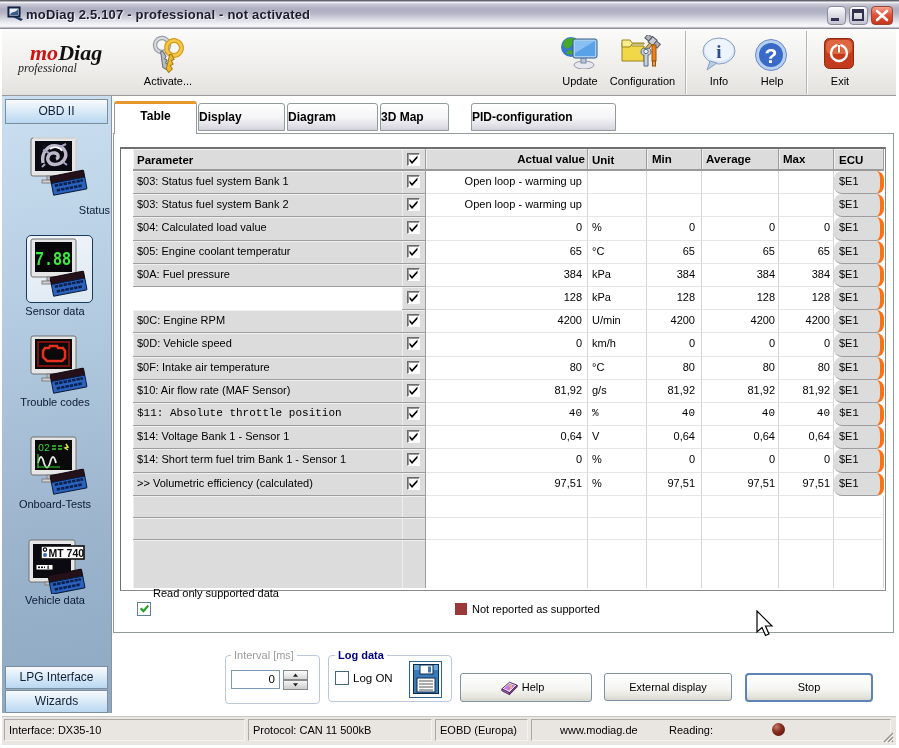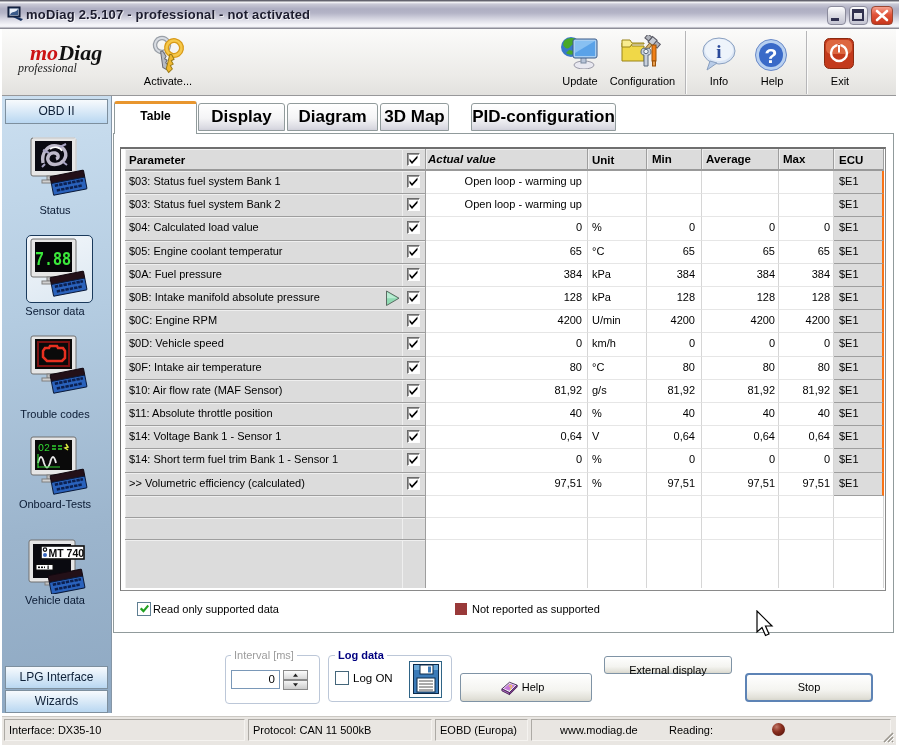--- a/index.html
+++ b/index.html
@@ -19,33 +19,33 @@
 
 #logo{left:30px;top:40px;font-size:22px;font-weight:bold;font-family:"Liberation Serif",serif;font-style:italic;color:#111;}
 #logo .mo{color:#cc1414;}
 #logoprof{left:18px;top:61px;font-size:12px;font-style:italic;font-family:"Liberation Serif",serif;color:#222;}
 
 #sidebar{left:2px;top:96px;width:110px;height:617px;background:linear-gradient(172deg,#cbdff0 0%,#b4cce1 35%,#9cb5cd 70%,#8ea8c2 100%);border-right:1px solid #8696a6;box-sizing:border-box;}
 .sbtn{left:5px;width:103px;height:25px;border:1px solid #7d8f9e;background:linear-gradient(#f7fafd,#dcebf8 45%,#b9d7f1);box-sizing:border-box;text-align:center;font-size:12px;color:#0f2138;line-height:23px;}
 .slabel{width:110px;text-align:center;font-size:11px;color:#0a1a33;}
 
 #mainbg{left:113px;top:96px;width:783px;height:617px;background:#ffffff;}
-.tab{top:103px;height:28px;border:1px solid #919b9c;border-radius:3px 3px 0 0;background:linear-gradient(#ffffff,#f4f4f6 55%,#dadae2 92%,#d0d0da);box-sizing:border-box;text-align:center;font-size:17px;font-weight:bold;color:#000;line-height:26px;z-index:3;}
+.tab{top:103px;height:28px;border:1px solid #919b9c;border-radius:3px 3px 0 0;background:linear-gradient(#ffffff,#f4f4f6 55%,#dadae2 92%,#d0d0da);box-sizing:border-box;text-align:left;font-size:12px;font-weight:bold;color:#000;line-height:26px;z-index:3;}
 #tabactive{left:114px;top:101px;width:83px;height:33px;background:#ffffff;border:1px solid #919b9c;border-bottom:none;border-top:3px solid #e8962e;border-radius:3px 3px 0 0;box-sizing:border-box;z-index:5;text-align:center;font-size:12px;font-weight:bold;line-height:24px;}
 #tabpanel{left:113px;top:133px;width:781px;height:500px;background:#fff;border:1px solid #919b9c;box-sizing:border-box;z-index:2;}
 
 #grid{left:120px;top:147px;width:766px;height:444px;z-index:4;}
 .z4{z-index:4;}
 #gridinner{left:0;top:0;width:766px;height:444px;border-top:2px solid #6f6f6f;border-left:1px solid #6f6f6f;border-right:1px solid #8a8a8a;border-bottom:1px solid #8a8a8a;box-sizing:border-box;background:#fff;}
 .grow{position:absolute;left:1px;width:763px;height:23.2px;}
 .gc{position:absolute;top:0;height:100%;box-sizing:border-box;font-size:11px;color:#000;white-space:nowrap;overflow:hidden;}
 .fx{background:#dcdcdc;border-right:1px solid #9e9e9e;border-bottom:1px solid #9e9e9e;box-shadow:inset 1px 1px 0 #efefef;}
 .wh{background:#fff;border-right:1px solid #d6d6d6;border-bottom:1px solid #e6e6e6;}
-.ec{background:#dcdcdc;border-right:2px solid #f97316;border-bottom:1px solid #9e9e9e;}
-.c0{left:4px;width:281px;padding:4px 2px 12px 4px;}
+.ec{background:#dcdcdc;border-right:4px solid #f97316;border-bottom:1px solid #9e9e9e;border-radius:8px;}
+.c0{left:12px;width:281px;padding:4px 2px 12px 4px;}
 .c1{left:281px;width:24px;}
 .c2{left:305px;width:162px;text-align:right;padding:4px 5px 0 2px;}
 .c3{left:467px;width:59px;padding:4px 2px 0 4px;}
 .c4{left:526px;width:55px;text-align:right;padding:4px 6px 0 2px;}
 .c5{left:581px;width:77px;text-align:right;padding:4px 3px 0 2px;}
 .c6{left:658px;width:55px;text-align:right;padding:4px 3px 0 2px;}
 .c7{left:713px;width:50px;padding:4px 2px 0 5px;}
 .hdr .gc{font-weight:bold;font-size:11.5px;padding-top:5px;}
 .chk{position:absolute;left:5px;top:4px;width:13px;height:13px;background:#fff;border-top:1px solid #6a6a6a;border-left:1px solid #6a6a6a;border-bottom:1px solid #fdfdfd;border-right:1px solid #fdfdfd;box-shadow:inset 1px 1px 0 #9a9a9a;box-sizing:border-box;}
 
@@ -74,23 +74,23 @@
 <div class="abs tlabel" style="left:550px;width:60px;">Update</div>
 <div class="abs tlabel" style="left:605px;width:75px;">Configuration</div>
 <div class="abs tsep" style="left:685px;"></div>
 <div class="abs tlabel" style="left:694px;width:50px;">Info</div>
 <div class="abs tlabel" style="left:747px;width:50px;">Help</div>
 <div class="abs tsep" style="left:806px;"></div>
 <div class="abs tlabel" style="left:815px;width:50px;">Exit</div>
 
 <div class="abs" id="sidebar"></div>
 <div class="abs sbtn" style="top:99px;">OBD II</div>
-<div class="abs slabel" style="top:204px;">Status</div>
+<div class="abs slabel" style="top:204px;text-align:right;">Status</div>
 <div class="abs slabel" style="top:305px;">Sensor data</div>
-<div class="abs slabel" style="top:396px;margin-top:12px;">Trouble codes</div>
+<div class="abs slabel" style="top:396px;">Trouble codes</div>
 <div class="abs slabel" style="top:498px;">Onboard-Tests</div>
 <div class="abs slabel" style="top:594px;">Vehicle data</div>
 <div class="abs" id="selbox" style="left:26px;top:235px;width:65px;height:66px;border:1px solid #1a3a5c;border-radius:5px;background:linear-gradient(160deg,#f2f6fa,#dce8f2);"></div>
 <div class="abs sbtn" style="top:666px;height:23px;line-height:21px;">LPG Interface</div>
 <div class="abs sbtn" style="top:690px;height:23px;line-height:21px;">Wizards</div>
 
 <div class="abs" id="mainbg"></div>
 <div class="abs tab" style="left:198px;width:87px;">Display</div>
 <div class="abs tab" style="left:287px;width:91px;">Diagram</div>
 <div class="abs tab" style="left:380px;width:69px;">3D Map</div>
@@ -102,21 +102,21 @@
     <div id="gridrows">
 <div class="grow hdr" style="top:2px;height:22px;">
 <div class="gc fx c0" style="box-shadow:inset 1px 1px 0 #f2f2f2;border-bottom:2px solid #999;">Parameter</div>
 <div class="gc fx c1" style="border-bottom:2px solid #999;">
           <span class="chk">
             <svg width="11" height="11" viewBox="0 0 11 11" style="position:absolute;left:0px;top:0px;">
               <path d="M1.5 4.5 L4 7.5 L9.5 1.5 L9.5 4 L4 10 L1.5 7z" fill="#000"></path>
             </svg>
           </span>
         </div>
-<div class="gc fx c2" style="text-align:left;padding:4px 2px 4px 2px;border-bottom:2px solid #999;font-style:italic;">Actual value</div>
+<div class="gc fx c2" style="text-align:right;padding:4px 2px 4px 2px;border-bottom:2px solid #999;">Actual value</div>
 <div class="gc fx c3" style="border-bottom:2px solid #999;">Unit</div>
 <div class="gc fx c4" style="text-align:left;padding:4px 2px 0 5px;border-bottom:2px solid #999;">Min</div>
 <div class="gc fx c5" style="text-align:left;padding:4px 2px 0 4px;border-bottom:2px solid #999;">Average</div>
 <div class="gc fx c6" style="text-align:left;padding:4px 2px 0 4px;border-bottom:2px solid #999;">Max</div>
 <div class="gc fx c7" style="border-bottom:2px solid #999;">ECU</div>
 </div>
 <div class="grow" style="top:24.0px;">
 <div class="gc fx c0">$03: Status fuel system Bank 1</div>
 <div class="gc fx c1">
           <span class="chk">
@@ -190,24 +190,20 @@
           </span>
         </div>
 <div class="gc wh c2">384</div>
 <div class="gc wh c3">kPa</div>
 <div class="gc wh c4">384</div>
 <div class="gc wh c5">384</div>
 <div class="gc wh c6">384</div>
 <div class="gc ec c7">$E1</div>
 </div>
 <div class="grow" style="top:140.0px;">
-<div class="gc fx c0">$0B: Intake manifold absolute pressure<svg width="16" height="17" viewBox="0 0 16 17" style="position:absolute;right:4px;top:3px;">
-            <path d="M1.5 1 L14 8.2 L1.5 15.5z" fill="#8fdab2" stroke="#5a6a62" stroke-width="1"></path>
-            <path d="M2 2.2 L12 8.2 L2 8.2z" fill="#b8ecd2"></path>
-          </svg></div>
 <div class="gc fx c1">
           <span class="chk">
             <svg width="11" height="11" viewBox="0 0 11 11" style="position:absolute;left:0px;top:0px;">
               <path d="M1.5 4.5 L4 7.5 L9.5 1.5 L9.5 4 L4 10 L1.5 7z" fill="#000"></path>
             </svg>
           </span>
         </div>
 <div class="gc wh c2">128</div>
 <div class="gc wh c3">kPa</div>
 <div class="gc wh c4">128</div>
@@ -272,21 +268,21 @@
             </svg>
           </span>
         </div>
 <div class="gc wh c2">81,92</div>
 <div class="gc wh c3">g/s</div>
 <div class="gc wh c4">81,92</div>
 <div class="gc wh c5">81,92</div>
 <div class="gc wh c6">81,92</div>
 <div class="gc ec c7">$E1</div>
 </div>
-<div class="grow" style="top:256.0px;">
+<div class="grow" style="top:256.0px;font-family:Liberation Mono, monospace;">
 <div class="gc fx c0">$11: Absolute throttle position</div>
 <div class="gc fx c1">
           <span class="chk">
             <svg width="11" height="11" viewBox="0 0 11 11" style="position:absolute;left:0px;top:0px;">
               <path d="M1.5 4.5 L4 7.5 L9.5 1.5 L9.5 4 L4 10 L1.5 7z" fill="#000"></path>
             </svg>
           </span>
         </div>
 <div class="gc wh c2">40</div>
 <div class="gc wh c3">%</div>
@@ -370,38 +366,38 @@
         <div class="gc wh c3" style="border-bottom:none;"></div>
         <div class="gc wh c4" style="border-bottom:none;"></div>
         <div class="gc wh c5" style="border-bottom:none;"></div>
         <div class="gc wh c6" style="border-bottom:none;"></div>
         <div class="gc wh c7" style="border-bottom:none;border-right:1px solid #d6d6d6;"></div>
 </div>
 </div>
   </div>
 
 <div class="abs z4" id="legendchk" style="left:137px;top:602px;width:14px;height:14px;background:#fff;border:1px solid #5f7f92;box-sizing:border-box;"></div>
-<div class="abs z4" style="left:153px;top:603px;font-size:11px;">Read only supported data</div>
+<div class="abs z4" style="left:153px;top:587px;font-size:11px;">Read only supported data</div>
 <div class="abs z4" style="left:455px;top:603px;width:12px;height:12px;background:#993939;"></div>
 <div class="abs z4" style="left:472px;top:603px;font-size:11px;">Not reported as supported</div>
 
 <div class="abs gbox" id="gb1" style="left:225px;top:655px;width:95px;height:49px;">
     <span class="gblabel" style="left:5px;color:#9c9c9c;">Interval [ms]</span>
   </div>
 <div class="abs" style="left:231px;top:670px;width:49px;height:19px;border:1px solid #7a98b8;background:#fff;box-sizing:border-box;font-size:11.5px;text-align:right;padding:2px 4px 0 0;">0</div>
 <div class="abs" id="spinup" style="left:283px;top:670px;width:25px;height:10px;border:1px solid #8a8a8a;background:linear-gradient(#fcfcfc,#d8d8d8);box-sizing:border-box;"></div>
 <div class="abs" id="spindn" style="left:283px;top:680px;width:25px;height:10px;border:1px solid #8a8a8a;background:linear-gradient(#f4f4f4,#cccccc);box-sizing:border-box;"></div>
 <div class="abs gbox" id="gb2" style="left:328px;top:655px;width:124px;height:47px;">
     <span class="gblabel" style="left:6px;color:#000080;font-weight:bold;">Log data</span>
   </div>
 <div class="abs" style="left:335px;top:671px;width:14px;height:14px;background:#fff;border:1px solid #44667a;box-sizing:border-box;"></div>
 <div class="abs z4" style="left:353px;top:672px;font-size:11.5px;">Log ON</div>
 <div class="abs" id="floppybtn" style="left:409px;top:661px;width:33px;height:37px;border:1px solid #2f6486;background:#fafcfd;box-sizing:border-box;"></div>
 <div class="abs xbtn z4" style="left:460px;top:673px;width:132px;height:29px;line-height:27px;padding-left:14px;">Help</div>
-<div class="abs xbtn z4" style="left:604px;top:656px;width:128px;height:18px;line-height:27px;">External display</div>
+<div class="abs xbtn z4" style="left:604px;top:673px;width:128px;height:28px;line-height:27px;">External display</div>
 <div class="abs xbtn z4" id="stopbtn" style="left:745px;top:673px;width:128px;height:29px;line-height:25px;border:2px solid #5d83b5;border-radius:4px;">Stop</div>
 
 <div class="abs" id="statusbar"></div>
 <div class="abs spanel" style="left:4px;width:241px;">Interface: DX35-10</div>
 <div class="abs spanel" style="left:248px;width:184px;">Protocol: CAN 11 500kB</div>
 <div class="abs spanel" style="left:435px;width:93px;">EOBD (Europa)</div>
 <div class="abs spanel" style="left:531px;width:360px;">
     <span style="position:absolute;left:28px;">www.modiag.de</span>
     <span style="position:absolute;left:137px;">Reading:</span>
   </div>

